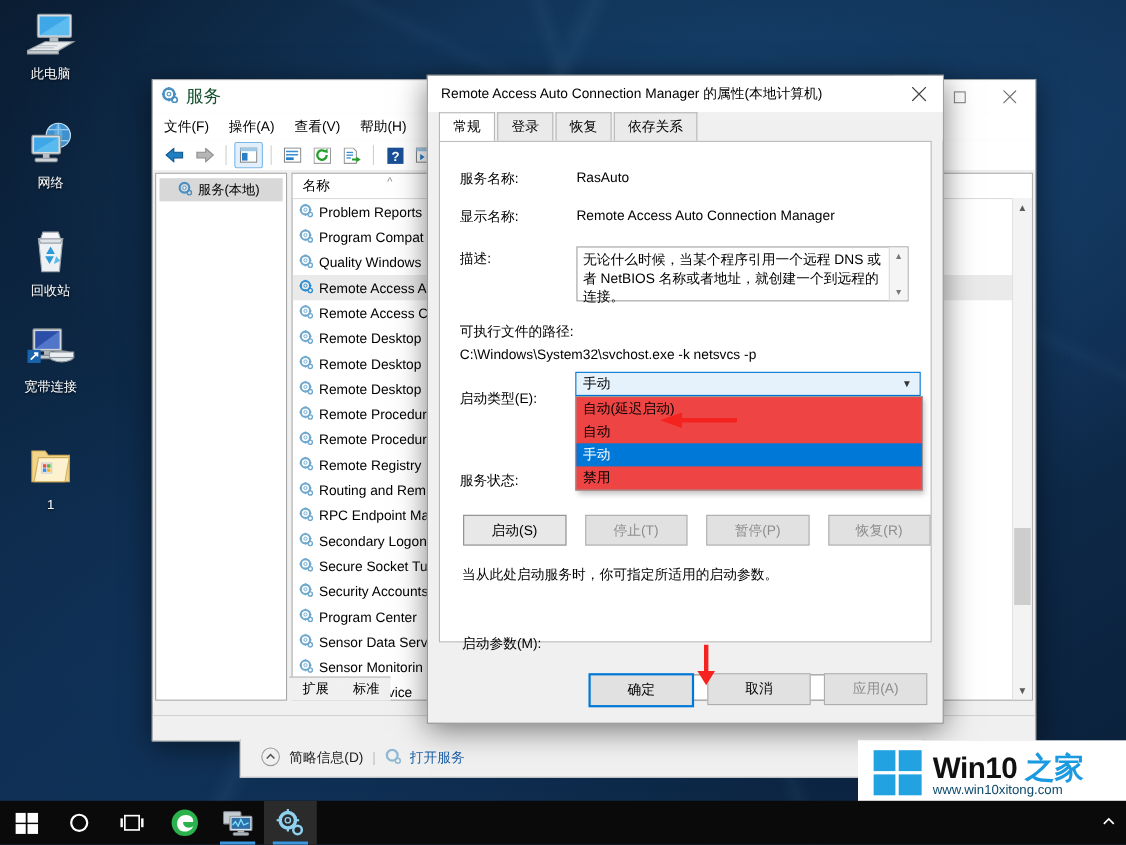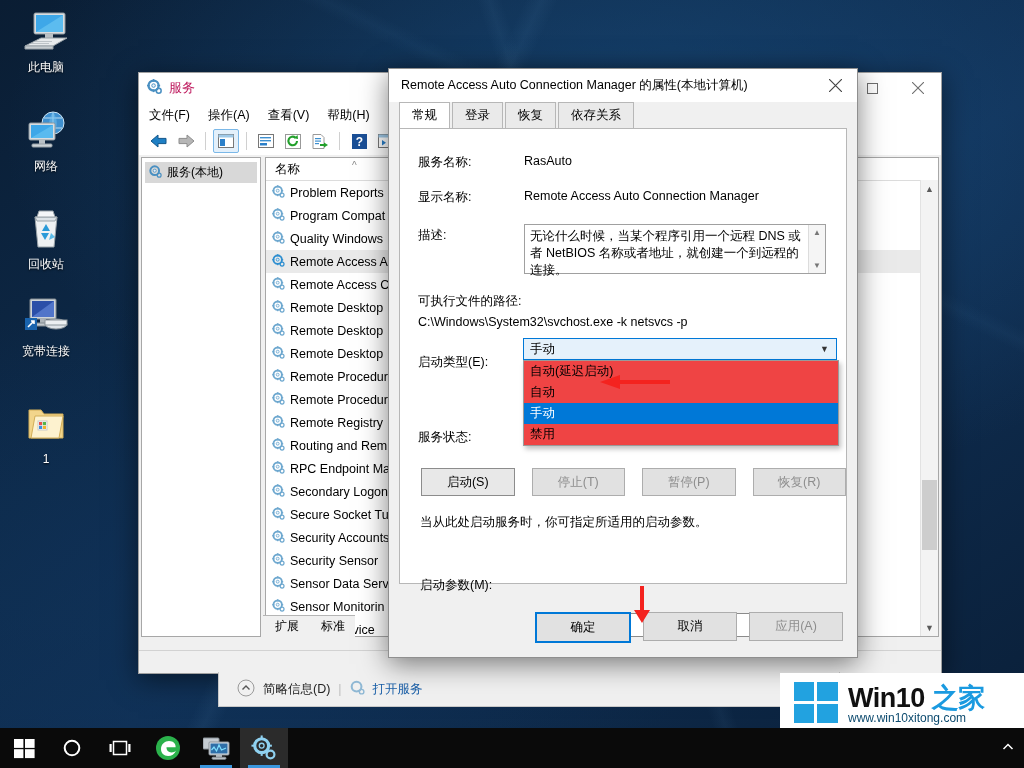--- a/index.html
+++ b/index.html
@@ -30,35 +30,35 @@
   .dicon .gfx{height:48px;display:flex;align-items:center;justify-content:center;margin-bottom:4px;}
   .dicon .lbl{display:block;}
   
   .win{position:absolute;background:#fff;border:1px solid #9a9a9a;
        box-shadow:0 6px 26px rgba(0,0,0,.5);}
   
   #services{left:138px;top:72px;width:802px;height:600px;
             border:1px solid #a0a0a0;background:#f0f0f0;}
   #svc-title{height:30px;background:#fff;display:flex;align-items:center;
              padding-left:8px;}
-  #svc-title .t{margin-left:7px;color:#be185d;font-size:13px;}
+  #svc-title .t{margin-left:7px;color:#14532d;font-size:16px;}
   .wbtns{position:absolute;right:0;top:0;display:flex;}
   .wbtn{width:46px;height:30px;display:flex;align-items:center;justify-content:center;
         color:#6f6f6f;font-size:13px;background:#fff;}
   #svc-menu{height:24px;background:#fff;display:flex;align-items:center;
             padding-left:10px;gap:18px;font-size:12.5px;color:#000;}
   #svc-tool{height:28px;background:#fff;display:flex;align-items:center;
             padding-left:8px;gap:3px;border-bottom:1px solid #d9d9d9;}
   .tbtn{width:24px;height:22px;display:flex;align-items:center;justify-content:center;}
   .tbtn.sel{border:1px solid #7bb8e8;background:#e3f0fb;border-radius:2px;}
   .tsep{width:1px;height:18px;background:#d0d0d0;margin:0 4px;}
   #svc-body{position:absolute;left:0;right:0;top:82px;bottom:34px;display:flex;
             background:#f0f0f0;padding:2px;box-sizing:border-box;}
   #svc-tree{width:120px;background:#fff;border:1px solid #a7a7a7;box-sizing:border-box;}
-  .treeitem{display:flex;align-items:center;gap:5px;margin:4px 3px;padding:2px 4px;
+  .treeitem{display:flex;align-items:center;gap:5px;margin:4px 3px;padding:2px 17px;
             background:#d8d8d8;font-size:12px;}
   #svc-listwrap{flex:1;margin-left:4px;background:#fff;border:1px solid #a7a7a7;
                 position:relative;box-sizing:border-box;overflow:hidden;}
   #svc-colhdr{height:22px;background:#fff;border-bottom:1px solid #dcdcdc;
               display:flex;align-items:center;position:relative;}
   #svc-colhdr .cn{padding-left:9px;font-size:12.5px;}
   #svc-colhdr .sortarrow{position:absolute;left:86px;top:2px;color:#888;font-size:10px;}
   .srow{display:flex;align-items:center;height:23px;padding-left:6px;gap:5px;
         font-size:12.5px;white-space:nowrap;}
   .srow.sel{background:#eaeaea;}
@@ -577,21 +577,21 @@
                 <circle cx="7" cy="7" r="5.2" fill="none" stroke="#6ea8cf" stroke-width="2.3"></circle>
                 <circle cx="7" cy="7" r="1.8" fill="#eef7fc" stroke="#6ea8cf"></circle>
                 <g fill="#6ea8cf">
                   <rect x="6.3" y="0.2" width="1.5" height="2.6"></rect>
                   <rect x="6.3" y="11.2" width="1.5" height="2.6"></rect>
                   <rect x="0.2" y="6.3" width="2.6" height="1.5"></rect>
                   <rect x="11.2" y="6.3" width="2.6" height="1.5"></rect>
                 </g>
                 <circle cx="12.4" cy="12.4" r="2.4" fill="none" stroke="#6ea8cf" stroke-width="1.5"></circle>
               </svg></span>
-            <span>Security Sensor</span>
+            <span>Program Center</span>
           </div>
           <div class="srow">
             <span><svg width="13" height="13" viewBox="0 0 16 16">
                 <circle cx="7" cy="7" r="5.2" fill="none" stroke="#6ea8cf" stroke-width="2.3"></circle>
                 <circle cx="7" cy="7" r="1.8" fill="#eef7fc" stroke="#6ea8cf"></circle>
                 <g fill="#6ea8cf">
                   <rect x="6.3" y="0.2" width="1.5" height="2.6"></rect>
                   <rect x="6.3" y="11.2" width="1.5" height="2.6"></rect>
                   <rect x="0.2" y="6.3" width="2.6" height="1.5"></rect>
                   <rect x="11.2" y="6.3" width="2.6" height="1.5"></rect>

